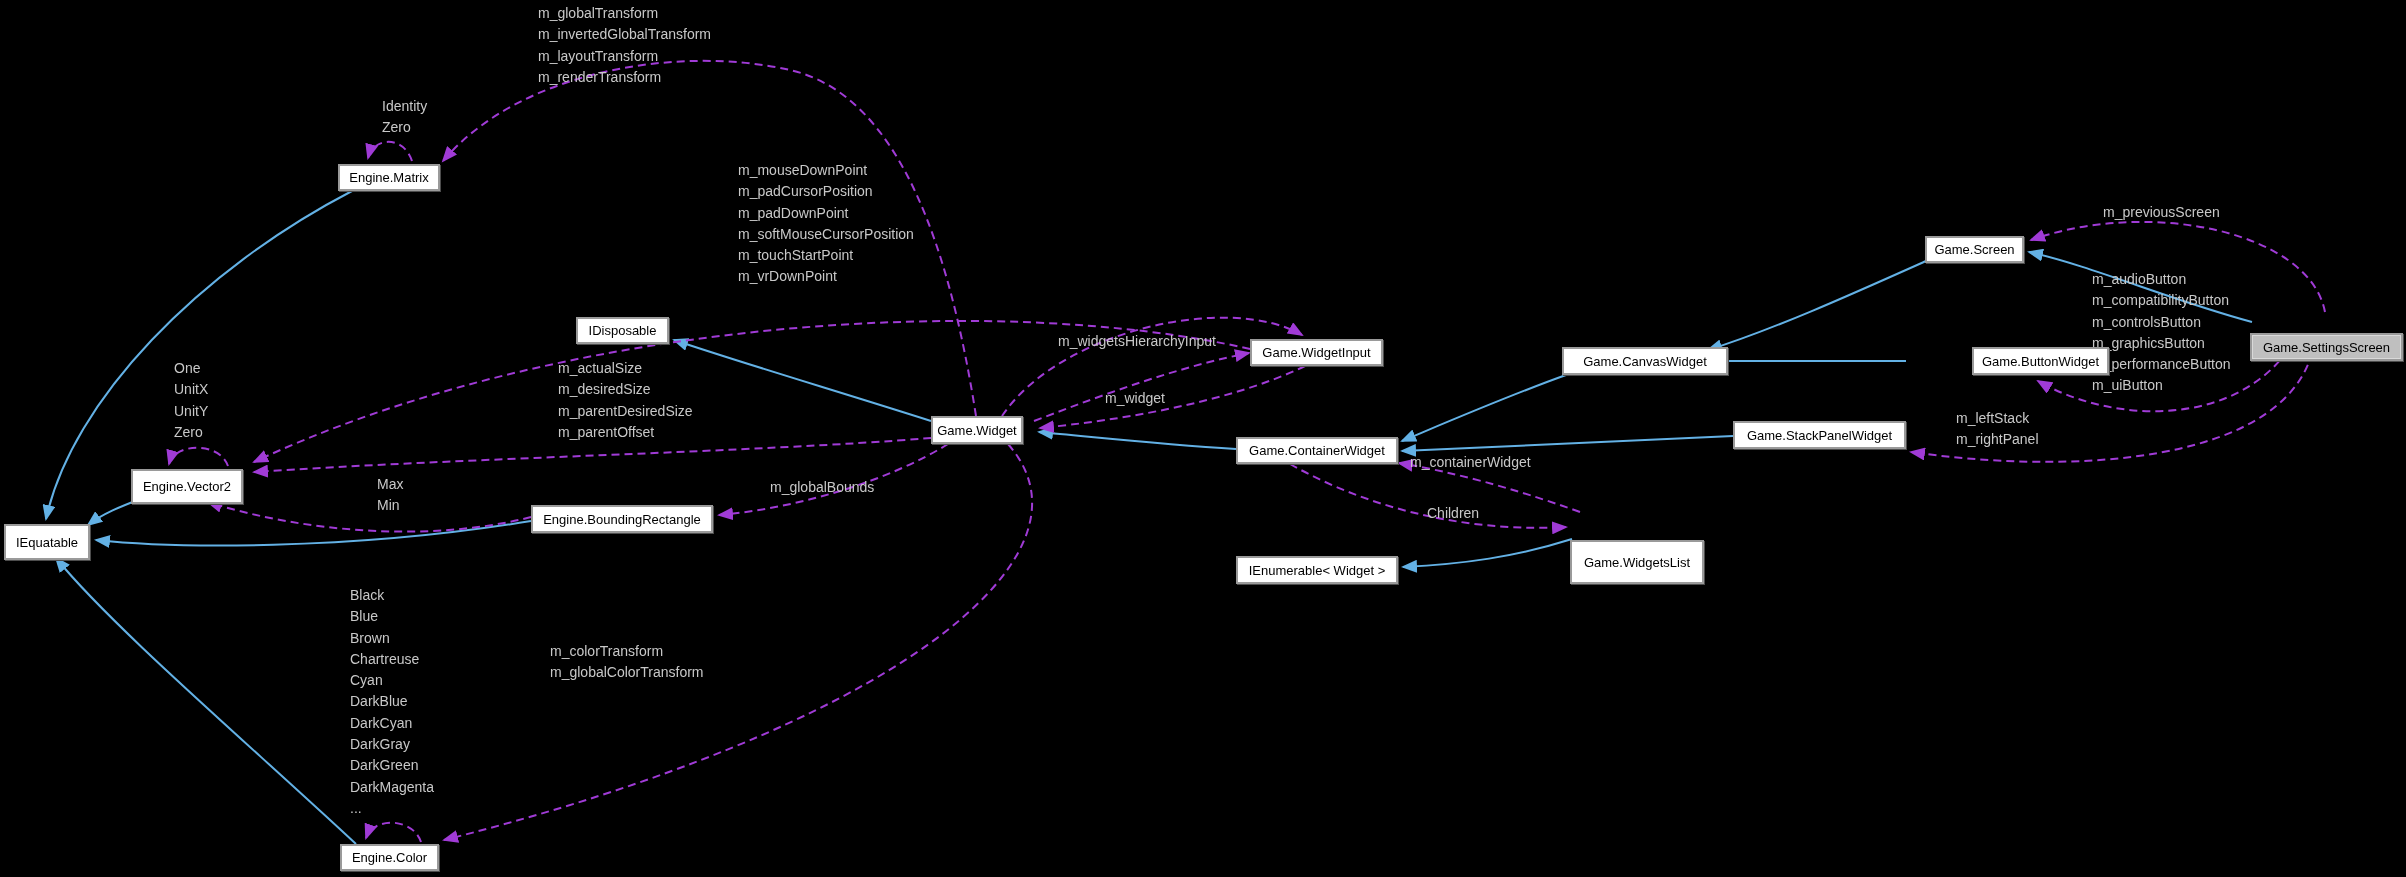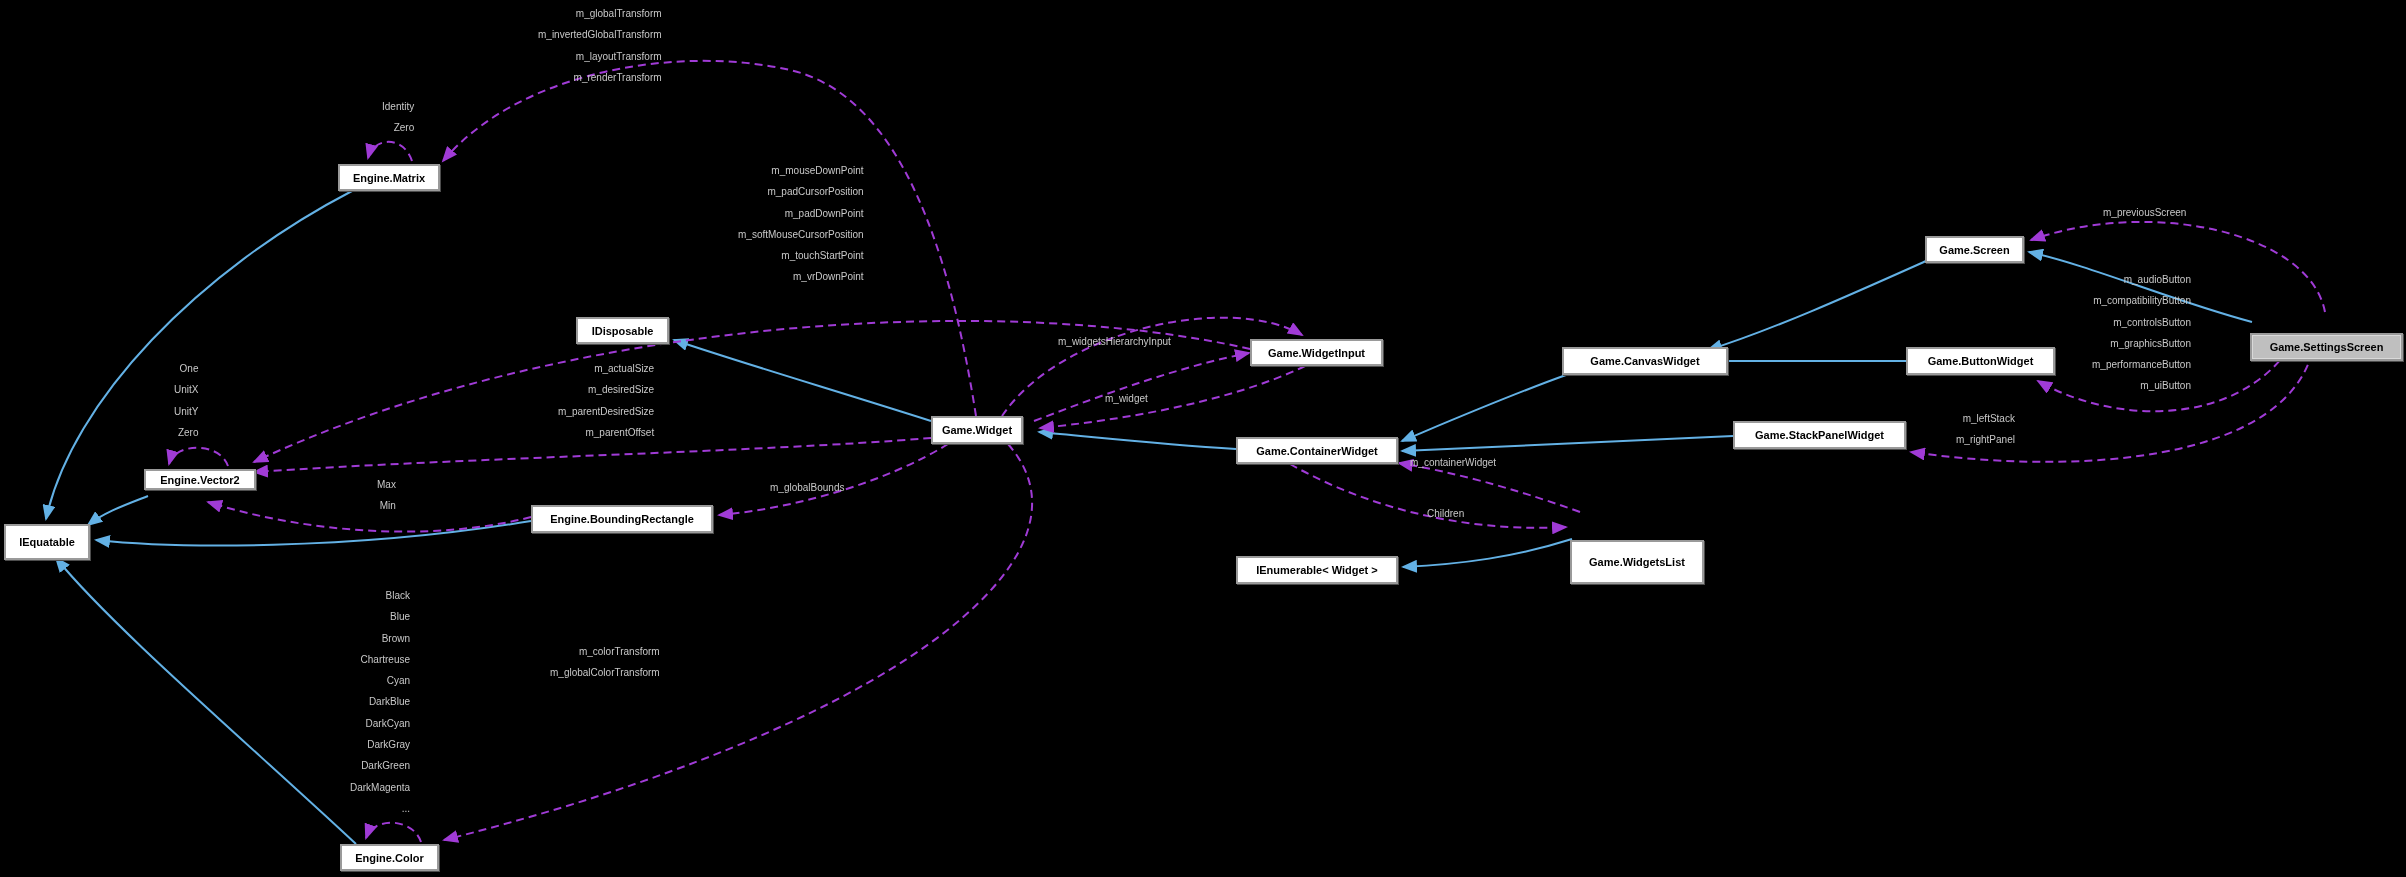--- a/index.html
+++ b/index.html
@@ -23,27 +23,27 @@
   .usage{stroke:var(--edge-usage);fill:none;stroke-width:2;stroke-dasharray:8 5;}
   .mblue{fill:var(--edge-inherit);}
   .mpurple{fill:var(--edge-usage);}
   .node{
     position:absolute;box-sizing:border-box;
     display:flex;align-items:center;justify-content:center;
     background:var(--node-bg);
     border:2px solid var(--node-border);
     box-shadow:inset 0 0 0 1px #ffffff, 1px 1px 0 0 #4d4d4d;
     color:var(--node-text);
-    font-size:11px;white-space:nowrap;
-    cursor:pointer;z-index:2;font-weight:bold;
+    font-size:13px;white-space:nowrap;
+    cursor:pointer;z-index:2;
   }
   .node.selected{background:var(--node-selected-bg);box-shadow:inset 0 0 0 1px #d9d9d9, 1px 1px 0 0 #4d4d4d;margin-top:21px;}
   .elabel{
     position:absolute;color:var(--label-text);
-    font-size:10px;line-height:21.3px;white-space:pre-line;z-index:1;text-align:right;
+    font-size:14px;line-height:21.3px;white-space:pre-line;z-index:1;
   }
 </style>
 </head>
 <body>
 
 <svg id="edges" viewBox="0 0 2406 877">
   <defs>
     <marker id="arrow-blue" markerUnits="userSpaceOnUse" markerWidth="17" markerHeight="13" refX="14" refY="6.5" orient="auto">
       <path class="mblue" d="M0,0 L16,6.5 L0,13 z"></path>
     </marker>
@@ -79,32 +79,32 @@
   <path class="usage" marker-end="url(#arrow-purple)" d="M1290,464 C1380,515 1482,532 1566,527"></path>
   <path class="usage" marker-end="url(#arrow-purple)" d="M1008,444 C1110,560 882,730 444,840"></path>
   <path class="usage" marker-end="url(#arrow-purple)" d="M421,842 C413,818 374,816 366,838"></path>
   <path class="usage" marker-end="url(#arrow-purple)" d="M2325,312 C2310,232 2150,198 2031,240"></path>
   <path class="usage" marker-end="url(#arrow-purple)" d="M2295,340 C2240,430 2112,424 2038,381"></path>
   <path class="usage" marker-end="url(#arrow-purple)" d="M2315,340 C2295,468 2062,474 1911,452"></path>
 </svg>
 
 <div class="node" style="left:4px;top:524px;width:86px;height:36px">IEquatable</div>
 <div class="node" style="left:338px;top:164px;width:102px;height:27px">Engine.Matrix</div>
-<div class="node" style="left:144px;top:469px;width:112px;height:21px">Engine.Vector2</div>
+<div class="node" style="left:131px;top:469px;width:112px;height:35px">Engine.Vector2</div>
 <div class="node" style="left:531px;top:505px;width:182px;height:28px">Engine.BoundingRectangle</div>
 <div class="node" style="left:340px;top:844px;width:99px;height:27px">Engine.Color</div>
 <div class="node" style="left:576px;top:317px;width:93px;height:27px">IDisposable</div>
 <div class="node" style="left:931px;top:416px;width:92px;height:28px">Game.Widget</div>
 <div class="node" style="left:1250px;top:339px;width:133px;height:27px">Game.WidgetInput</div>
 <div class="node" style="left:1236px;top:437px;width:162px;height:27px">Game.ContainerWidget</div>
 <div class="node" style="left:1570px;top:540px;width:134px;height:44px">Game.WidgetsList</div>
 <div class="node" style="left:1236px;top:556px;width:162px;height:28px">IEnumerable&lt; Widget &gt;</div>
 <div class="node" style="left:1562px;top:347px;width:166px;height:28px">Game.CanvasWidget</div>
 <div class="node" style="left:1733px;top:421px;width:173px;height:28px">Game.StackPanelWidget</div>
-<div class="node" style="left:1906px;top:347px;width:149px;height:28px">Game.ButtonWidget</div>
+<div class="node" style="left:1972px;top:347px;width:137px;height:28px">Game.ButtonWidget</div>
 <div class="node" style="left:1925px;top:236px;width:99px;height:27px">Game.Screen</div>
 <div class="node selected" style="left:2250px;top:312px;width:153px;height:28px">Game.SettingsScreen</div>
 
 <div class="elabel" style="left:538px;top:3px">m_globalTransform
 m_invertedGlobalTransform
 m_layoutTransform
 m_renderTransform</div>
 <div class="elabel" style="left:382px;top:96px">Identity
 Zero</div>
 <div class="elabel" style="left:738px;top:160px">m_mouseDownPoint

